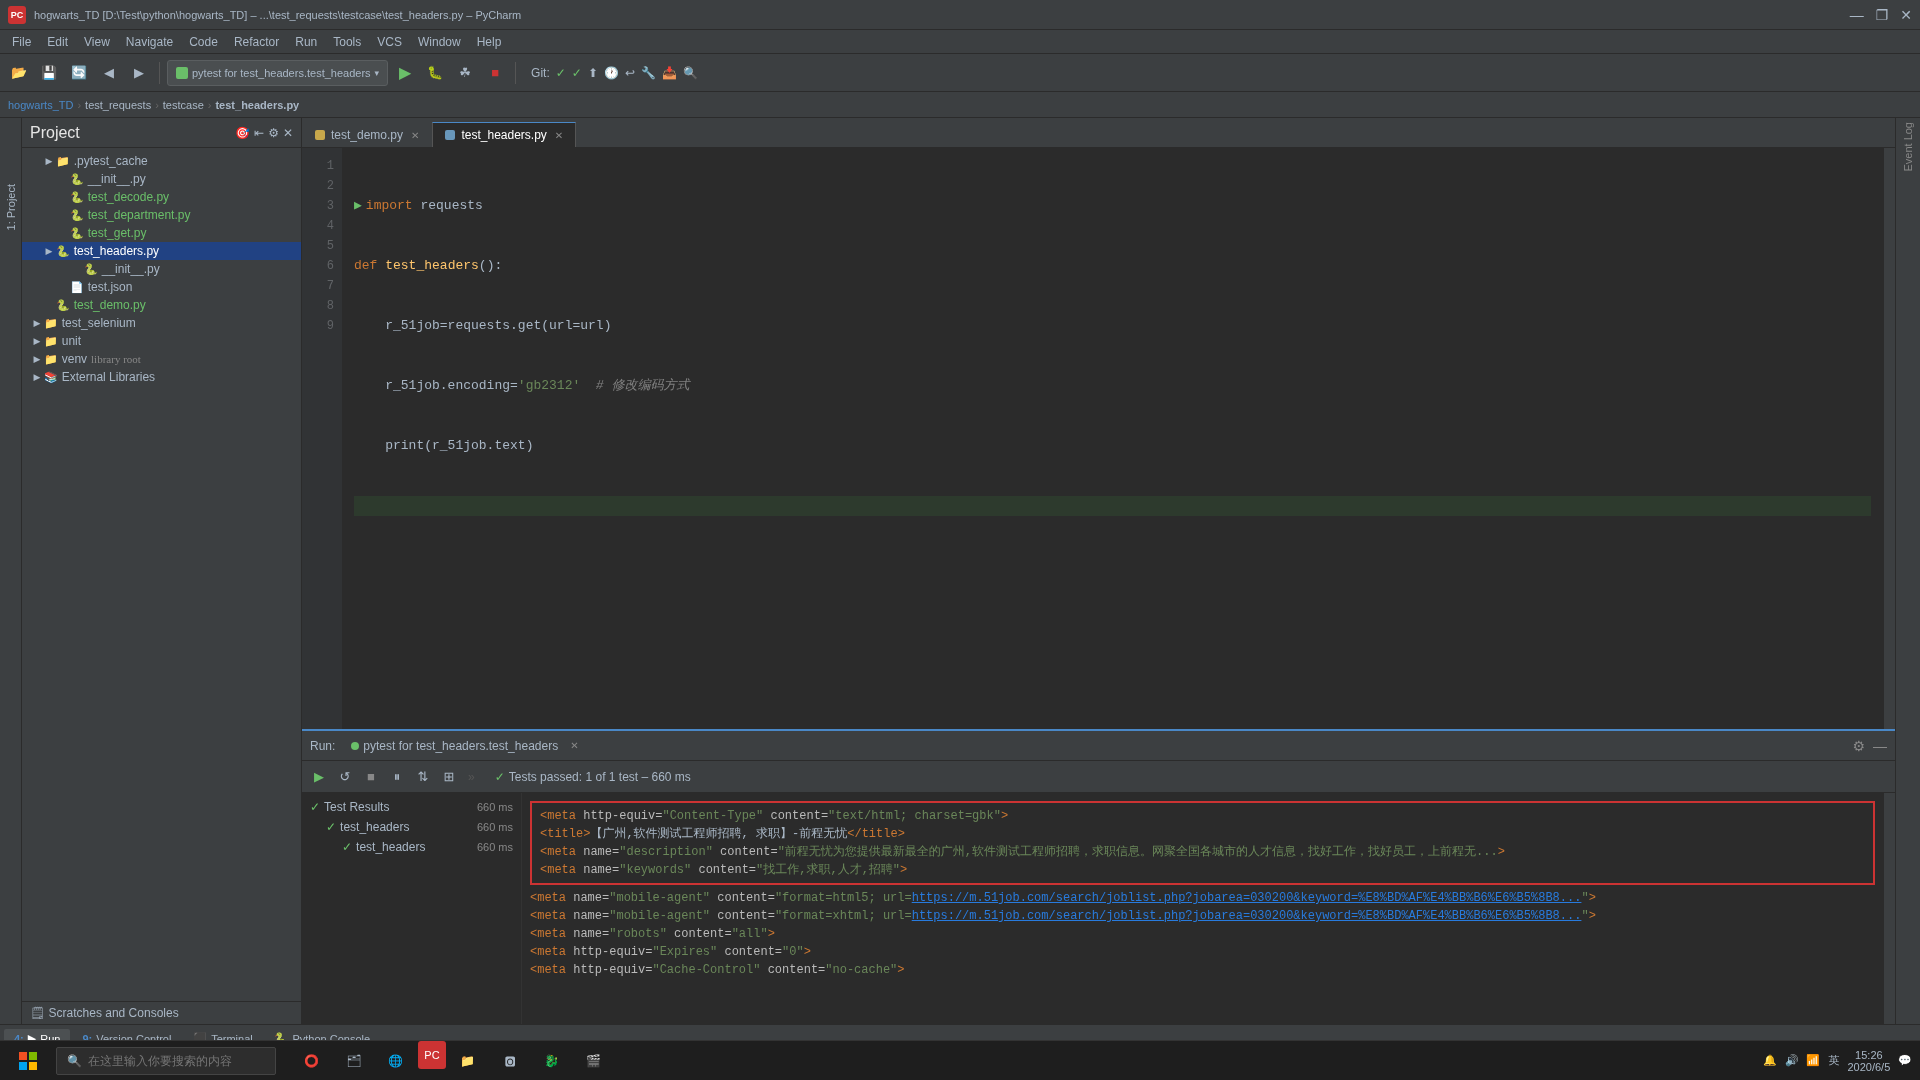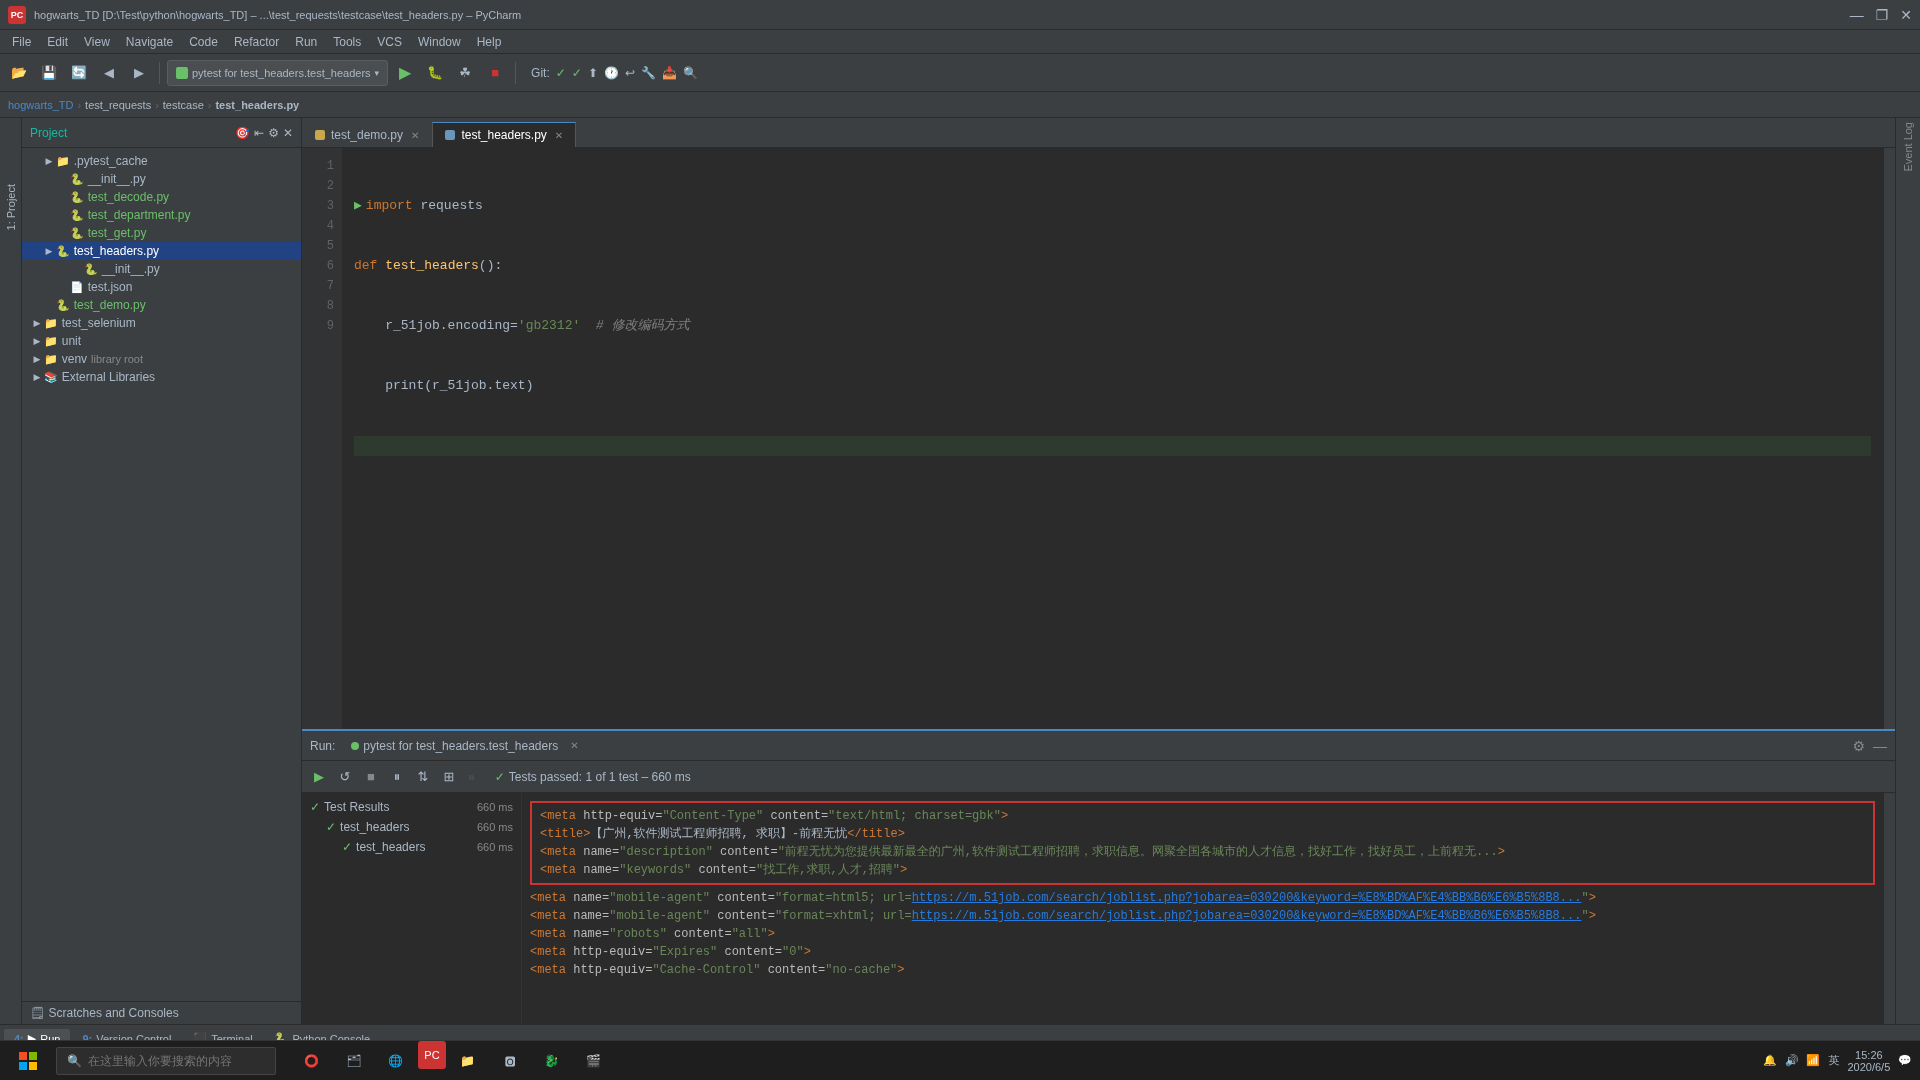--- a/index.html
+++ b/index.html
@@ -30,21 +30,21 @@
     #breadcrumb span { color: #a9b7c6; }
     #breadcrumb .sep { color: #666; }
     #breadcrumb .last { color: #a9b7c6; font-weight: bold; }
 
     
     #main { display: flex; height: calc(1080px - 30px - 24px - 38px - 26px - 28px - 28px); }
 
     
     #sidebar { width: 280px; background: #3c3f41; border-right: 1px solid #2b2b2b; display: flex; flex-direction: column; overflow: hidden; }
     #sidebar-header { height: 30px; display: flex; align-items: center; padding: 0 8px; gap: 4px; border-bottom: 1px solid #2b2b2b; }
-    #sidebar-header .title { font-size: 12px; color: #14b8a6; flex: 1; }
+    #sidebar-header .title { font-size: 16px; color: #e5e5e5; flex: 1; }
     #sidebar-header .icons { display: flex; gap: 4px; }
     #sidebar-header .icon { font-size: 12px; color: #a9b7c6; cursor: pointer; }
     #sidebar-tree { flex: 1; overflow-y: auto; overflow-x: hidden; padding: 4px 0; }
     .tree-item { display: flex; align-items: center; padding: 2px 4px; cursor: pointer; font-size: 12px; white-space: nowrap; }
     .tree-item.selected { background: #214283; }
     .tree-item .indent { display: inline-block; }
     .tree-item .arrow { width: 14px; display: inline-flex; align-items: center; justify-content: center; font-size: 9px; color: #a9b7c6; }
     .tree-item .file-icon { margin-right: 4px; font-size: 11px; }
     .tree-item .label { font-size: 12px; color: #a9b7c6; }
     .tree-item .label.green { color: #6abf69; }
@@ -286,21 +286,21 @@
         <span class="indent" style="width:4px;"></span>
         <span class="arrow">▶</span>
         <span class="file-icon">📁</span>
         <span class="label">unit</span>
       </div>
       <div class="tree-item">
         <span class="indent" style="width:4px;"></span>
         <span class="arrow">▶</span>
         <span class="file-icon">📁</span>
         <span class="label">venv</span>
-        <span class="label gray" style="margin-left:4px;font-size:11px;color:#888;">library root</span>
+        <span class="label gray" style="margin-left:4px;font-size:11px;color:#888;font-family:Liberation Serif, serif;">library root</span>
       </div>
       <div class="tree-item">
         <span class="indent" style="width:4px;"></span>
         <span class="arrow">▶</span>
         <span class="file-icon">📚</span>
         <span class="label">External Libraries</span>
       </div>
     </div>
     <div class="scratches">
       <span>🗒</span>
@@ -335,20 +335,23 @@
         <div>8</div>
         <div>9</div>
       </div>
       <div id="code-content">
         <div class="code-line">
           <span class="run-arrow">▶</span>
           <span class="kw">import </span><span class="normal">requests</span>
         </div>
         <div class="code-line">
           <span class="kw">def </span><span class="fn">test_headers</span><span class="normal">():</span>
+        </div>
+        <div class="code-line">
+          <span class="normal">&nbsp;&nbsp;&nbsp;&nbsp;r_51job=requests.get(url=url)</span>
         </div>
         <div class="code-line">
           <span class="normal">&nbsp;&nbsp;&nbsp;&nbsp;r_51job.encoding=</span><span class="str">'gb2312'</span><span class="comment">  # 修改编码方式</span>
         </div>
         <div class="code-line">
           <span class="normal">&nbsp;&nbsp;&nbsp;&nbsp;print(r_51job.text)</span>
         </div>
         <div class="code-line highlight">
           <span class="normal">&nbsp;</span>
         </div>

